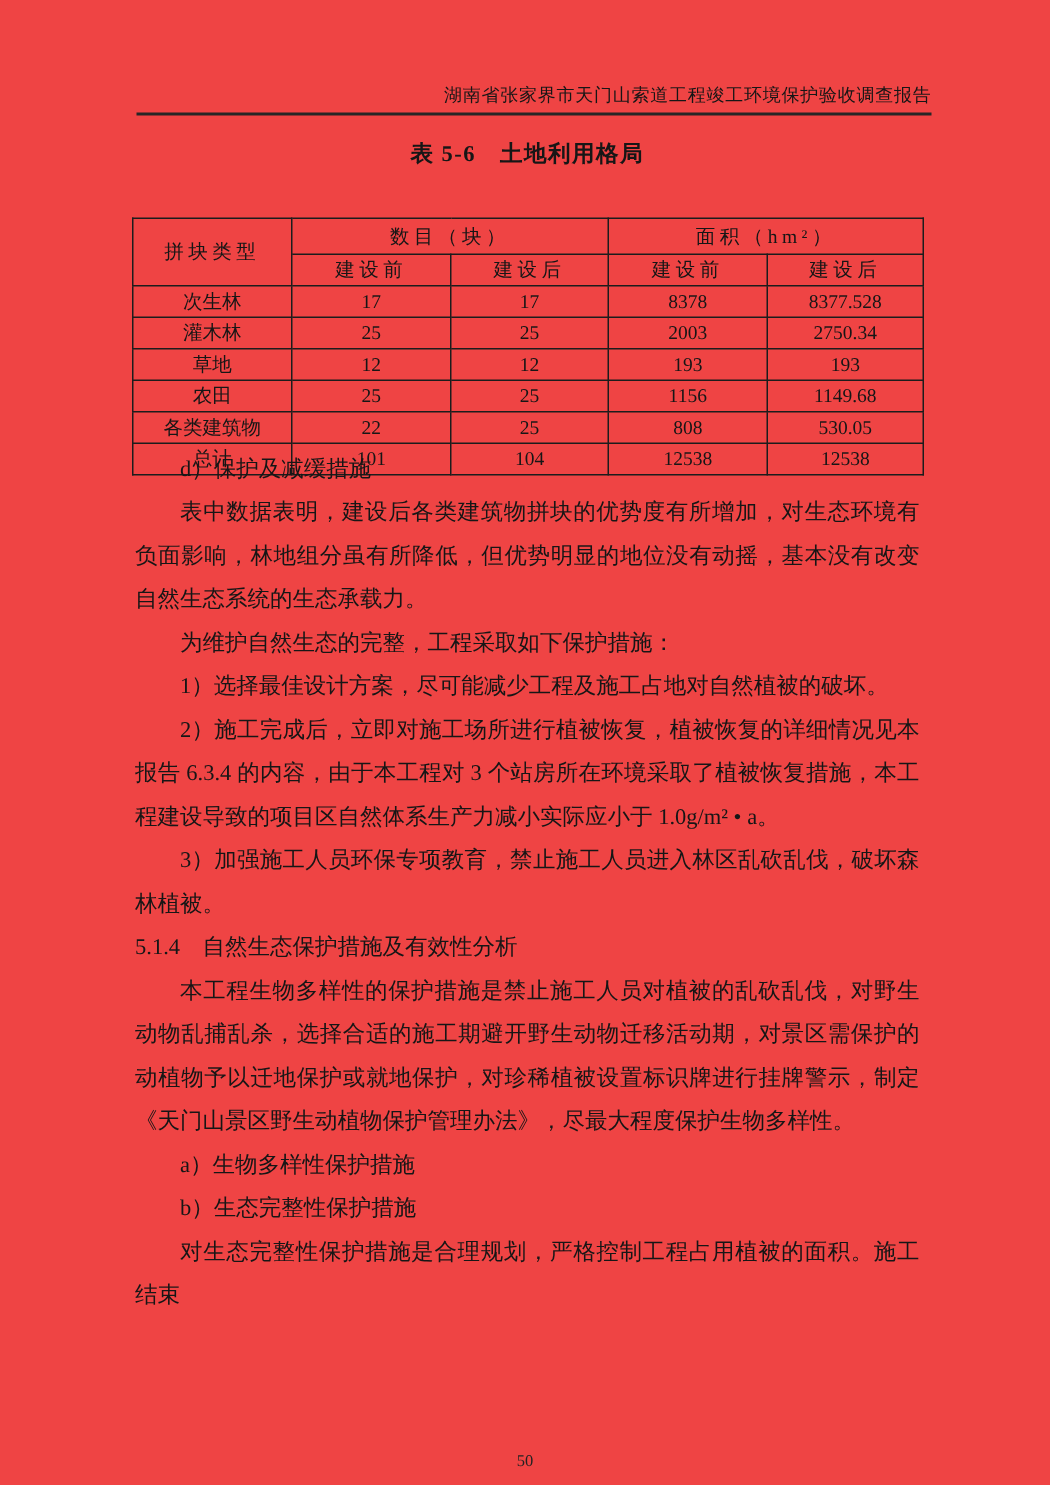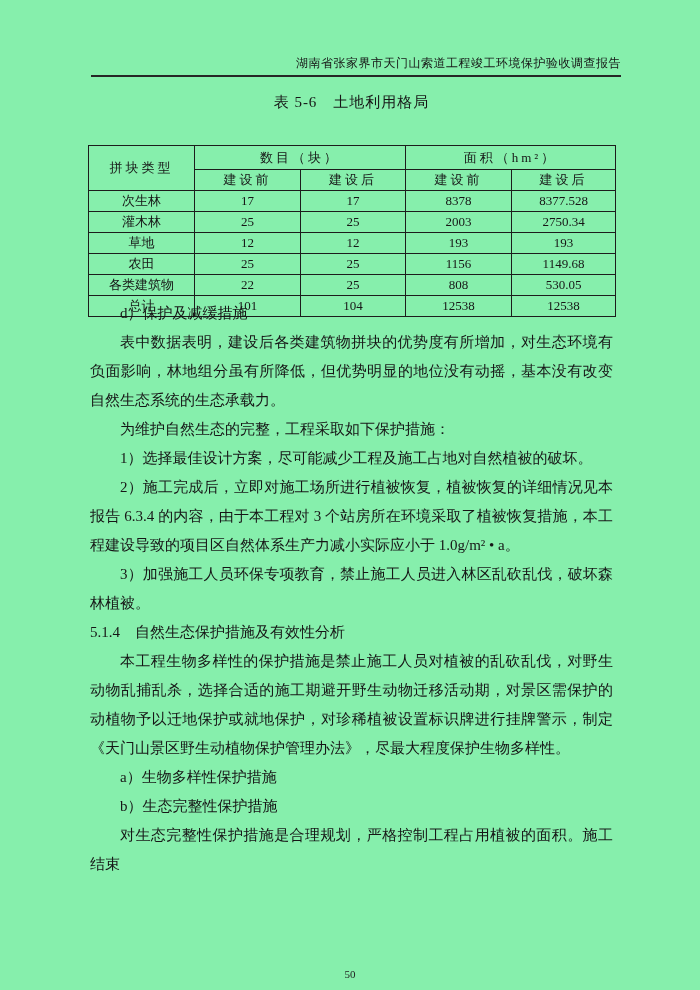--- a/index.html
+++ b/index.html
@@ -1,28 +1,28 @@
 <!DOCTYPE html>
 <html><head>
 <meta charset="utf-8">
 <style>
   html,body { margin:0; padding:0; background:#ffffff; }
   .page {
-    position:relative; width:700px; height:990px; background:#86efac;
+    position:relative; width:700px; height:990px; background:#ef4444;
     font-family:"Liberation Serif","DejaVu Serif",serif; color:#161616;
     overflow:hidden;
   }
   .header {
     position:absolute; top:56px; left:91px; width:530px;
     text-align:right; font-size:12px; line-height:15px; letter-spacing:0.5px;
     padding-bottom:4px; border-bottom:2px solid #262626;
   }
   .caption {
     position:absolute; top:93px; left:90px; width:523px;
-    text-align:center; font-weight:normal; font-size:15px; letter-spacing:1px;
+    text-align:center; font-weight:bold; font-size:15px; letter-spacing:1px;
   }
   table.datatable {
     position:absolute; top:119px; left:88px; width:527px;
     border-collapse:collapse; table-layout:fixed;
     font-size:13px; text-align:center; color:#161616;margin-top:26px;
   }
   table.datatable th, table.datatable td {
     border:1px solid #1c1c1c; padding:0; font-weight:normal;
     overflow:hidden; white-space:nowrap;
   }

